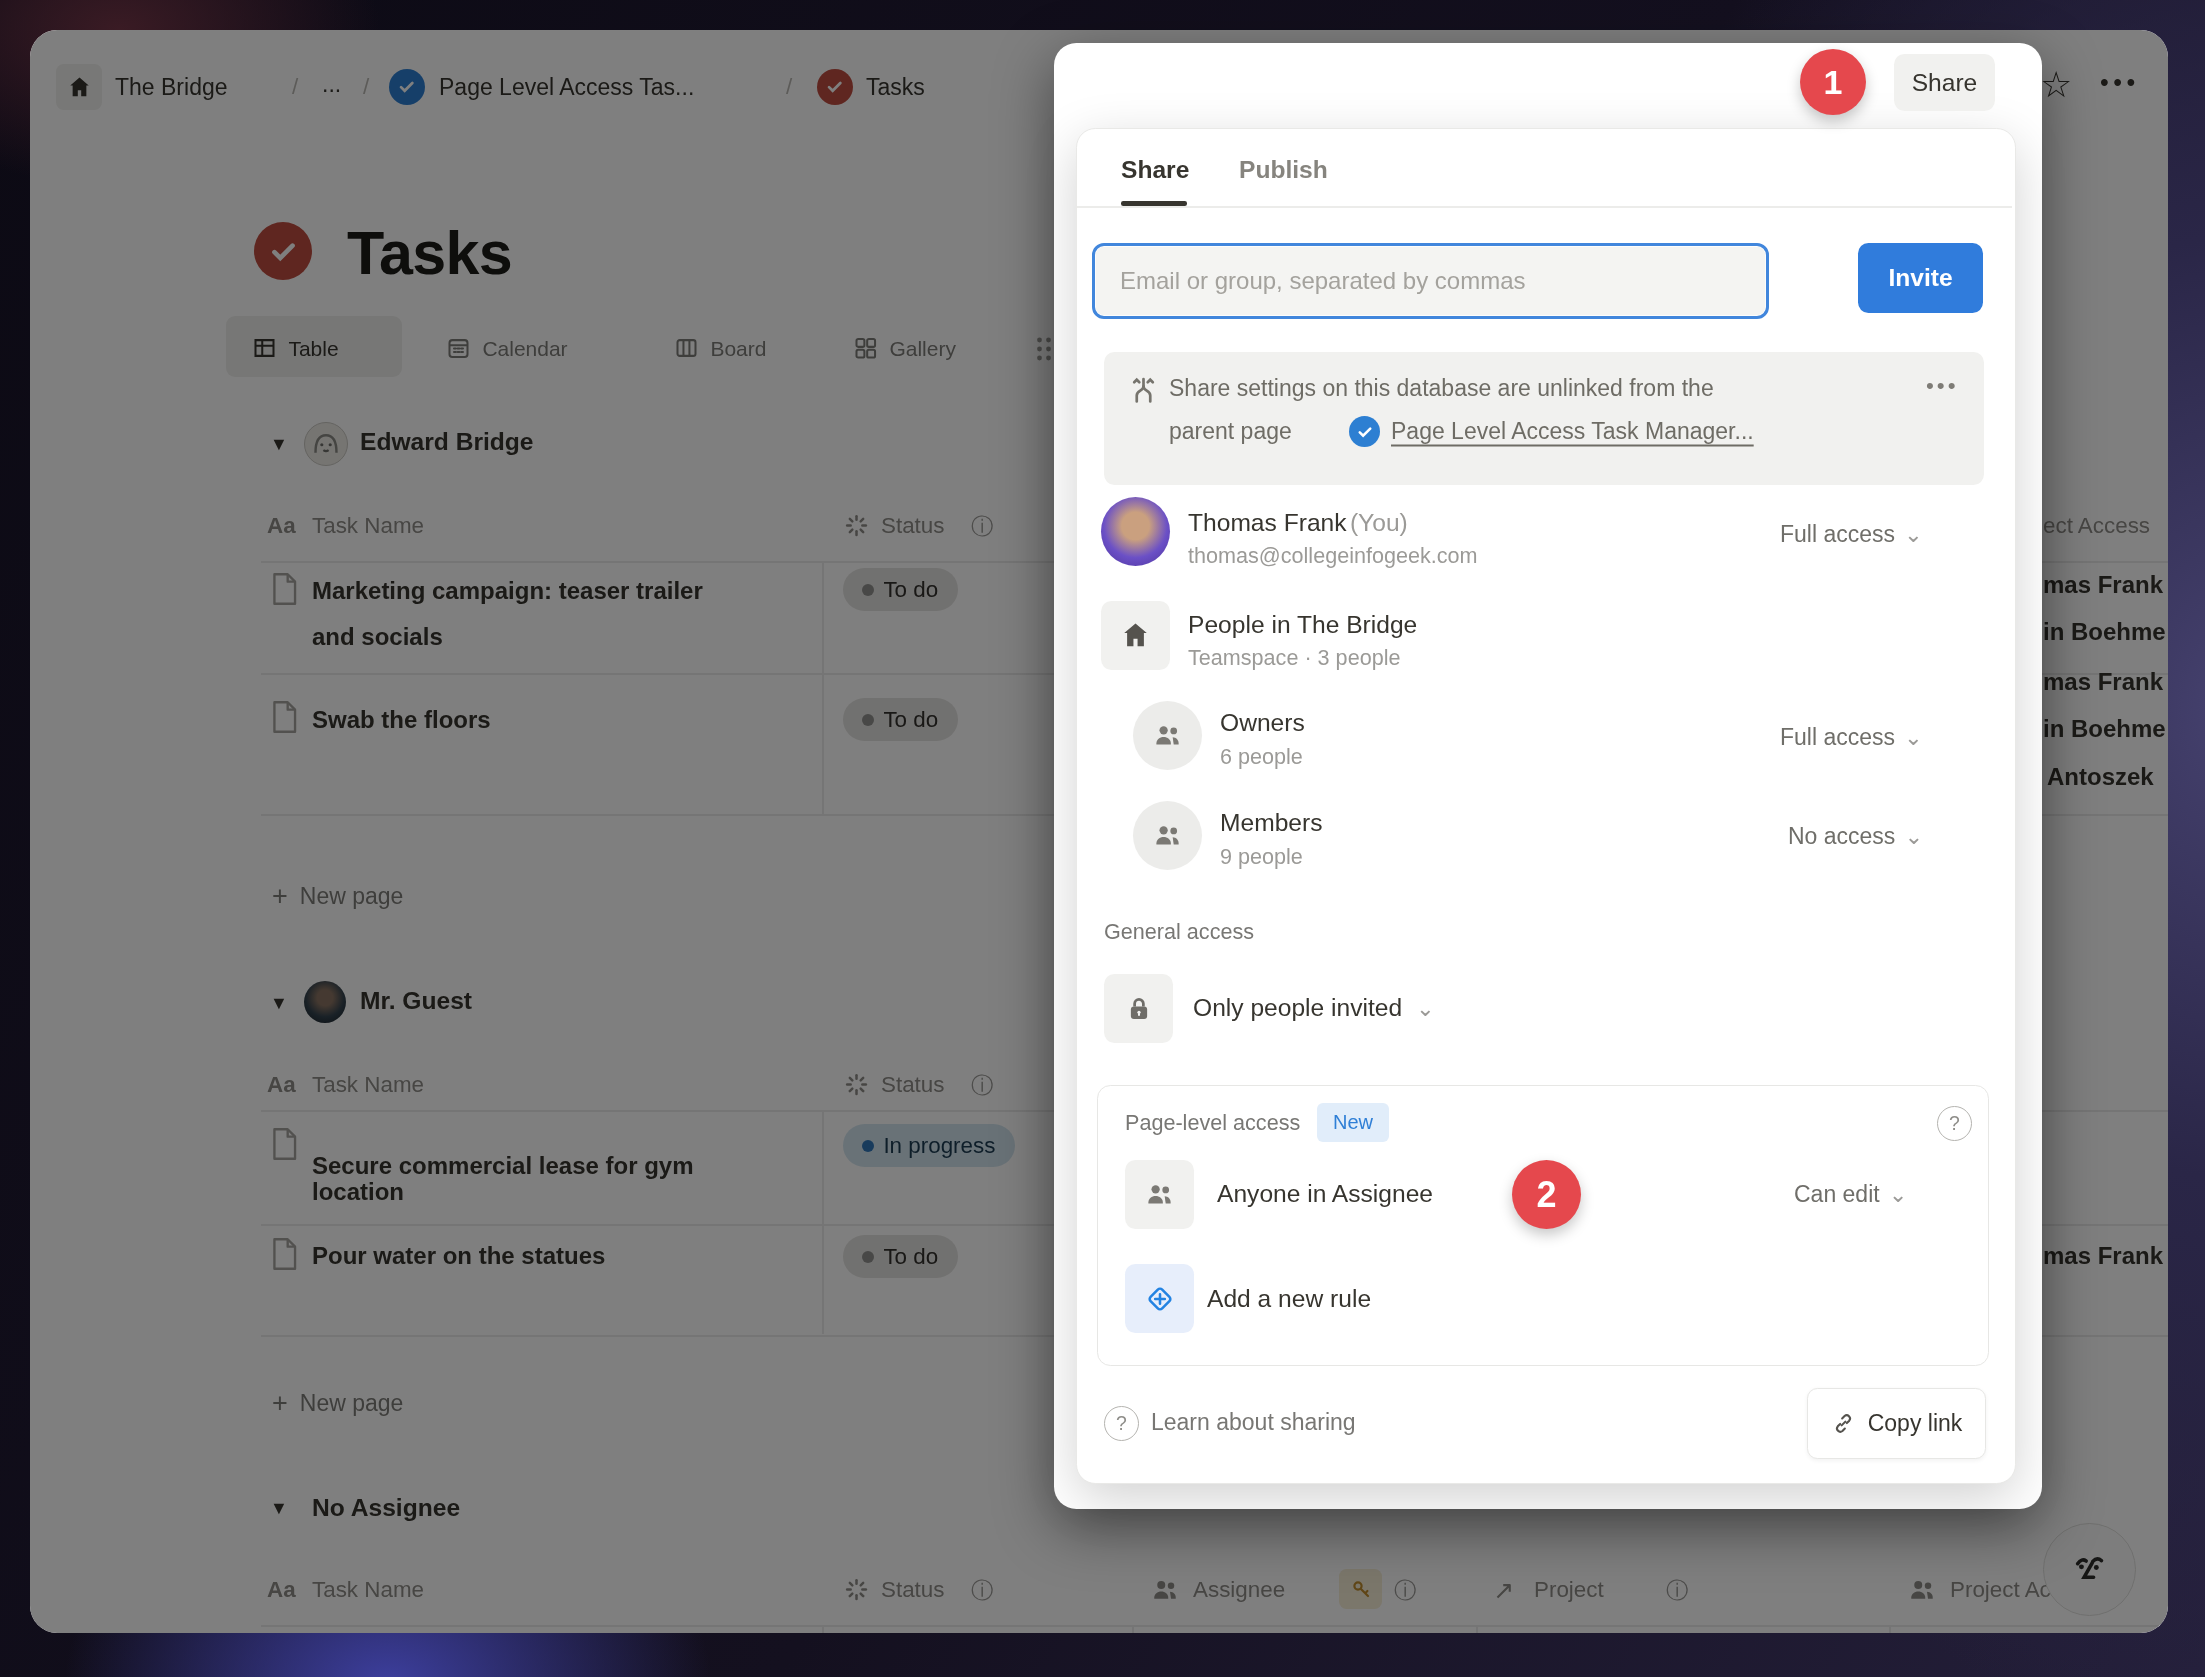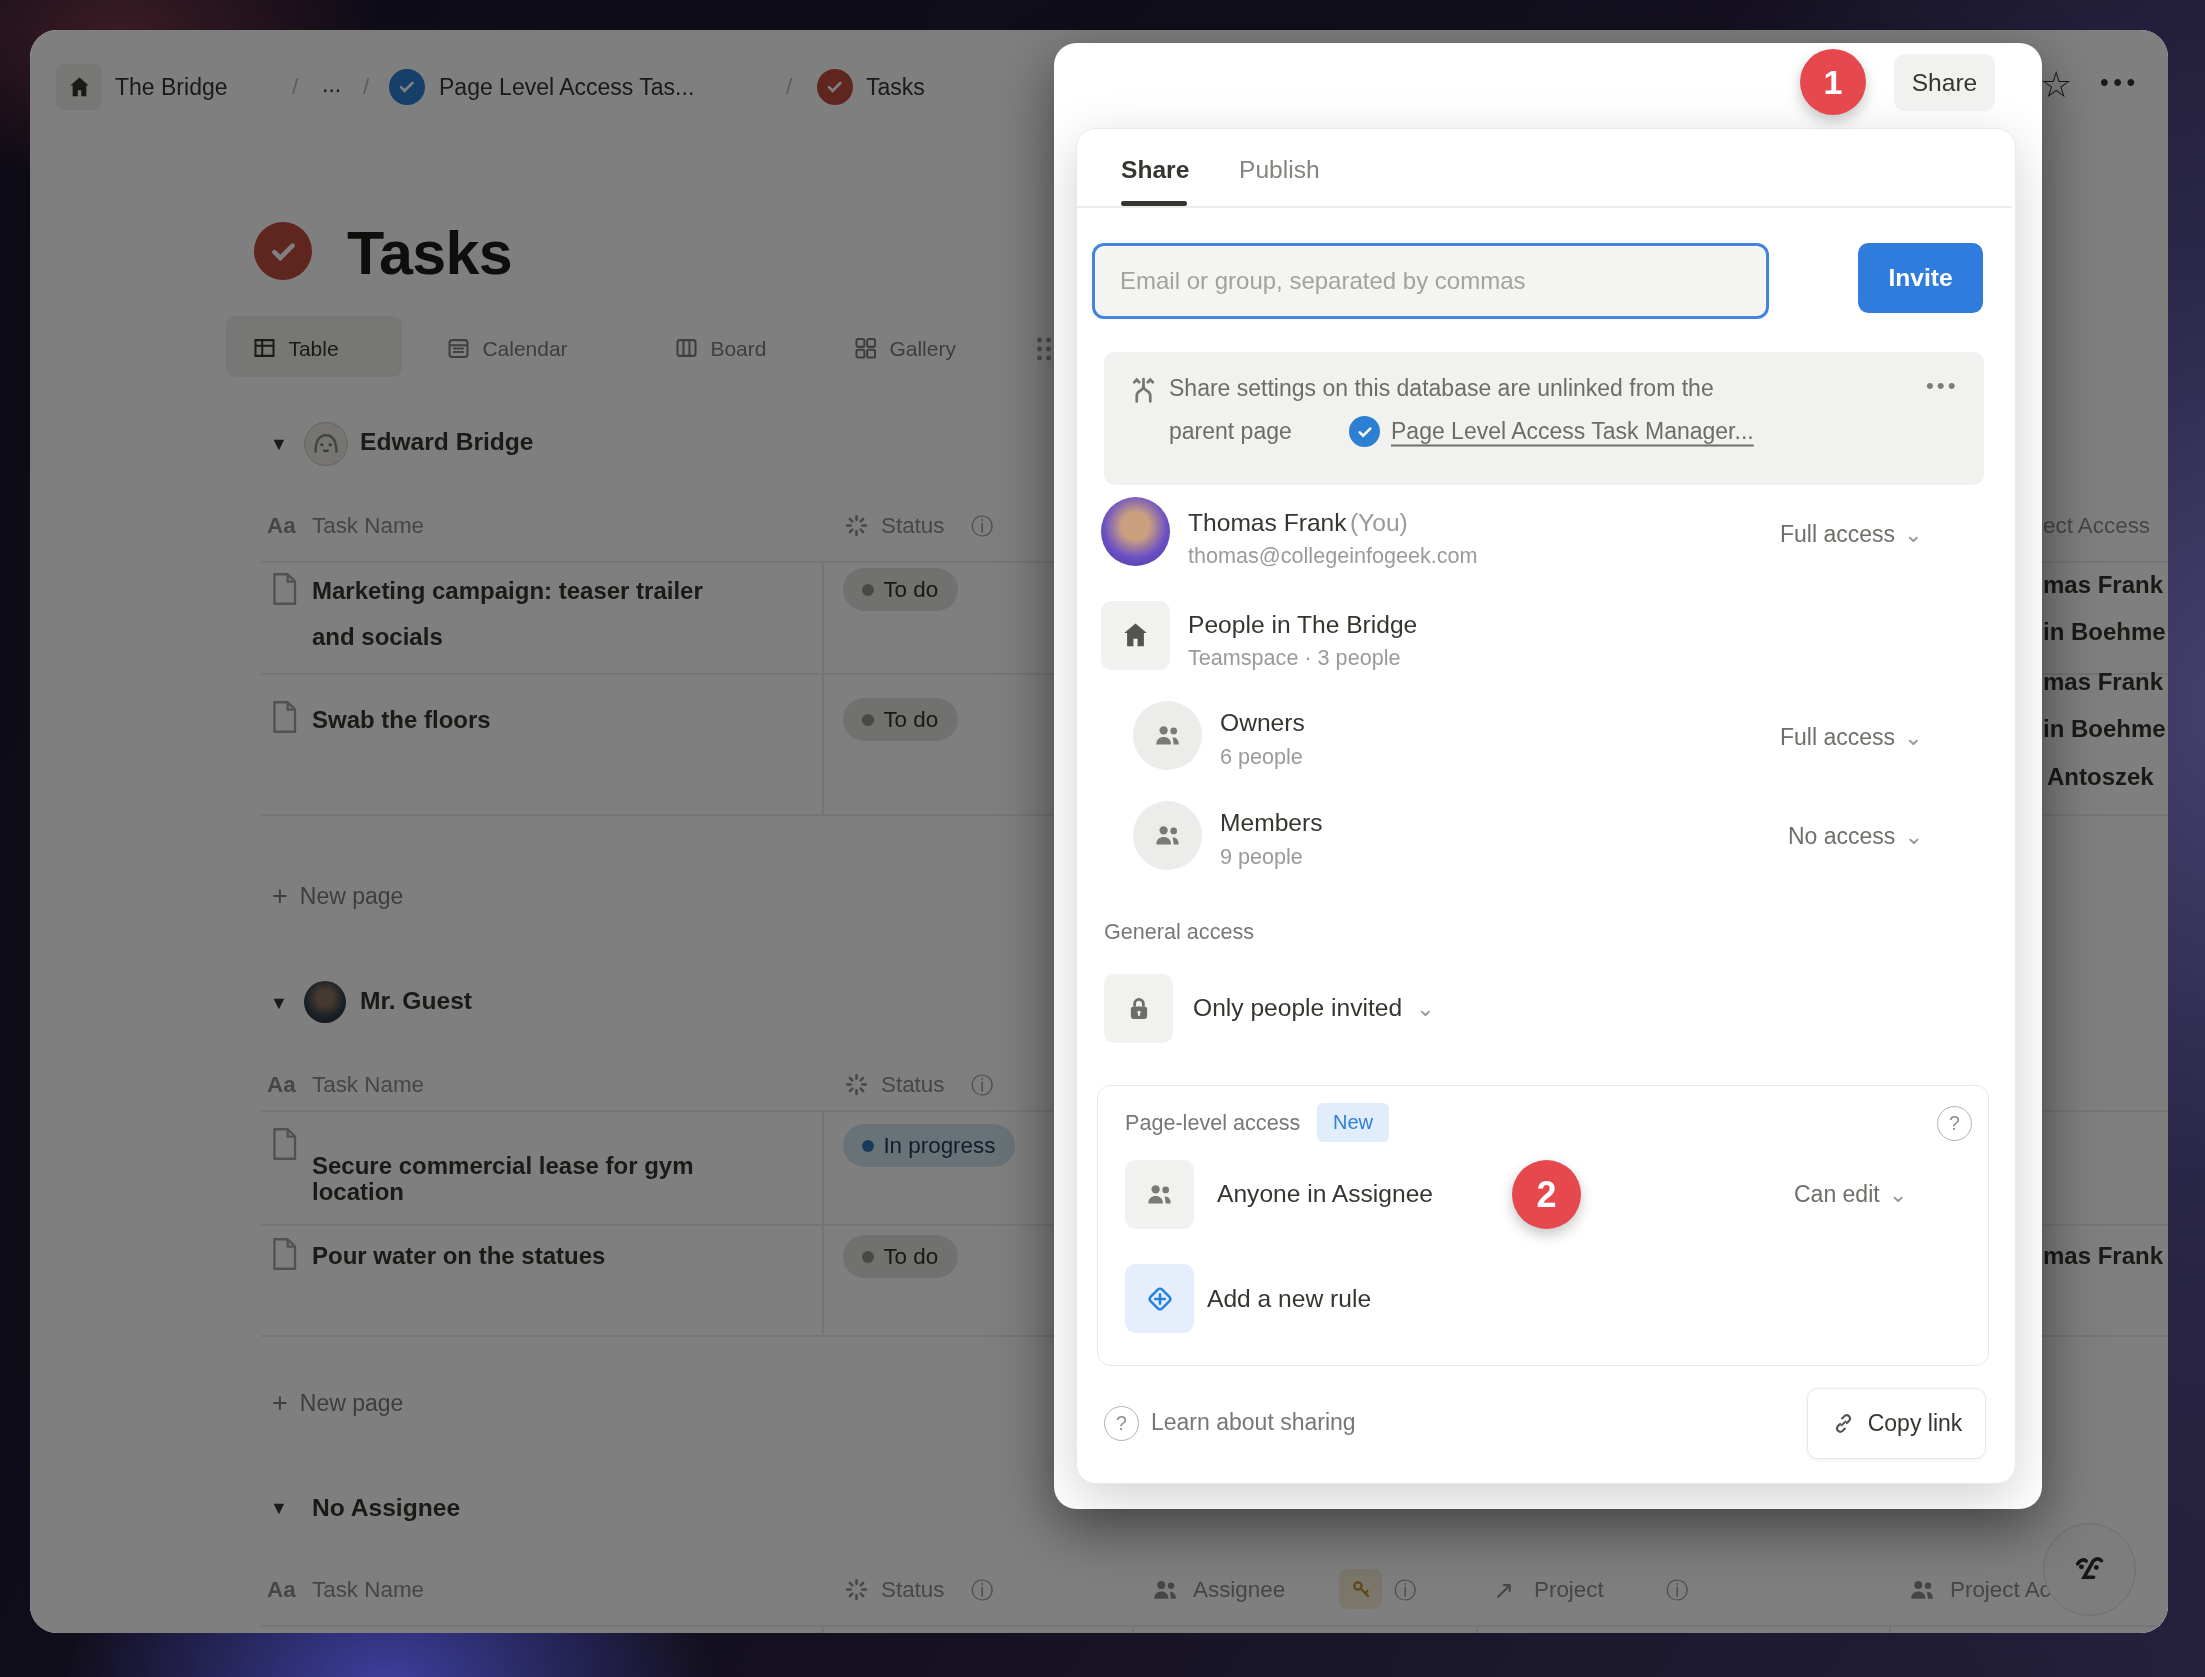--- a/index.html
+++ b/index.html
@@ -354,21 +354,21 @@
   <div class="sharepill z70">
       <span>Share</span>
     </div>
   <div class="abs redbadge z70" style="left:1800px;top:49px;width:66px;height:66px;font-size:34px;">
       <span>1</span>
     </div>
 
   <div id="popover"></div>
 
   <div class="abs vc tab z70 nw" style="left:1121px;top:170px;font-weight:600;color:#37352f;">Share</div>
-  <div class="abs vc tab z70 nw" style="left:1239px;top:170px;font-weight:400;color:#86847e;">Publish</div>
+  <div class="abs vc tab z70 nw" style="left:1239px;top:170px;font-weight:700;color:#86847e;">Publish</div>
   <div class="abs z70" style="left:1077px;top:206px;width:935px;height:1.5px;background:#ececea;"></div>
   <div class="abs z70" style="left:1121px;top:201px;width:66px;height:4.5px;background:#37352f;border-radius:2.2px;"></div>
 
   <div class="input z70">
     <input type="text" placeholder="Email or group, separated by commas" style="">
   </div>
   <div class="btn-invite z70">
       <span>Invite</span>
     </div>
 

